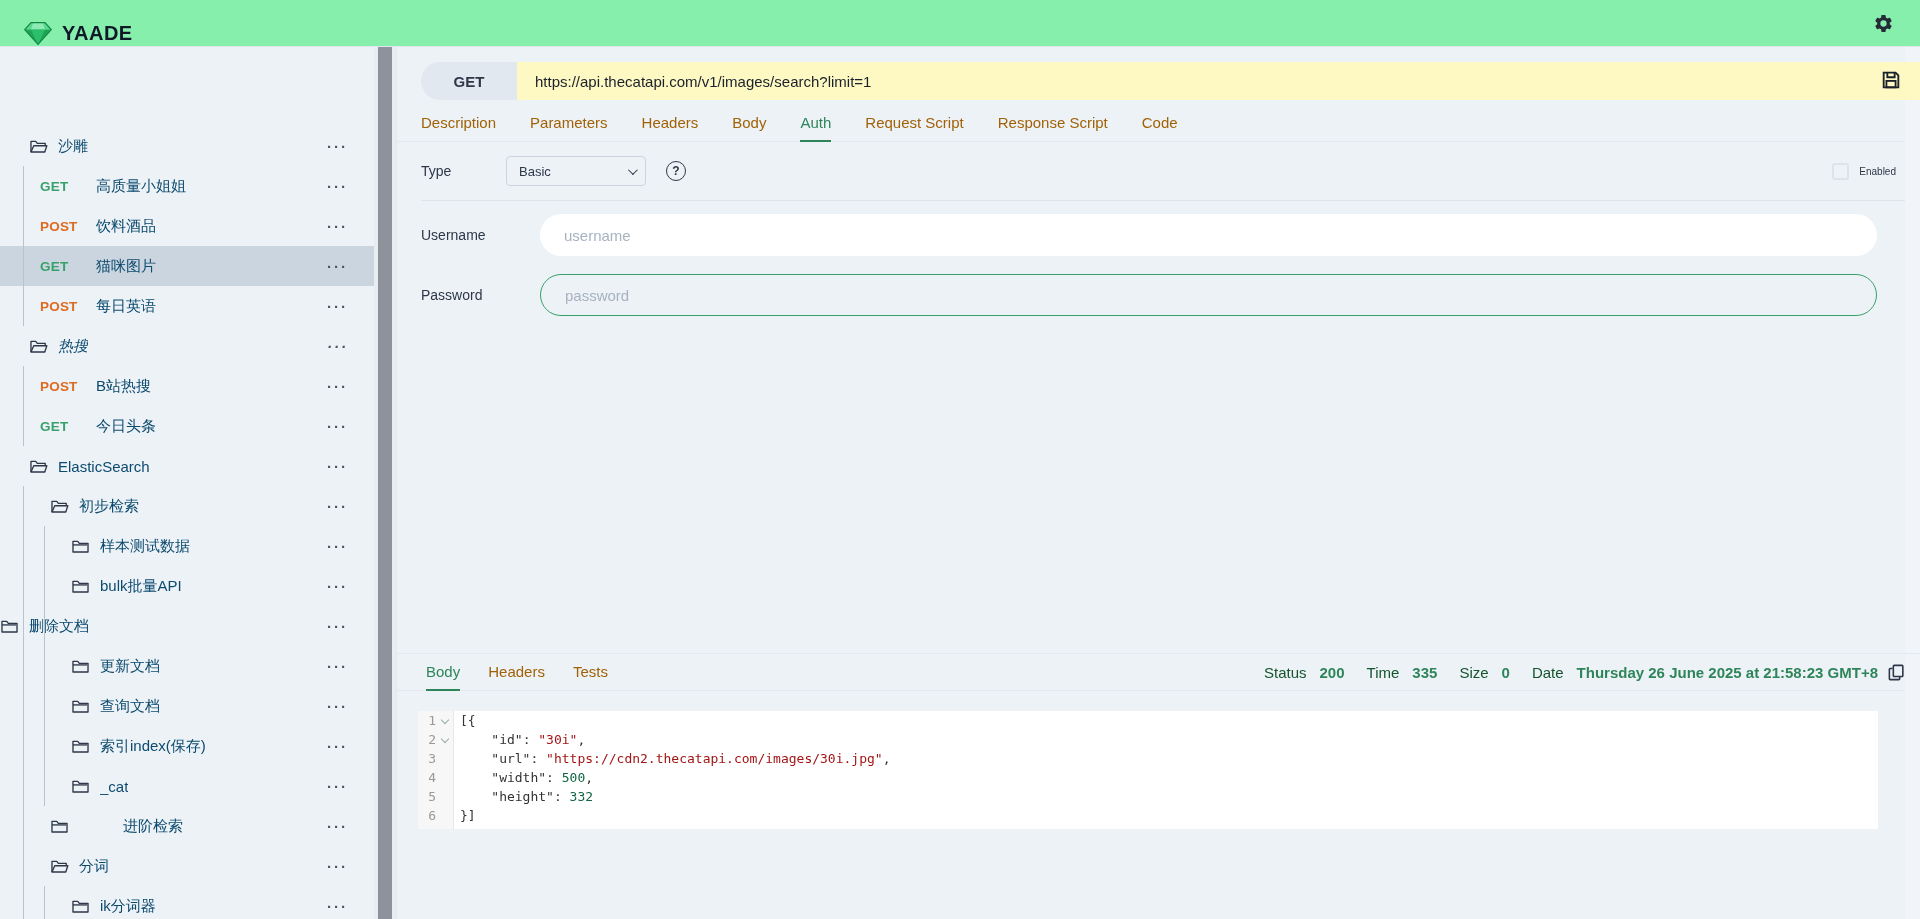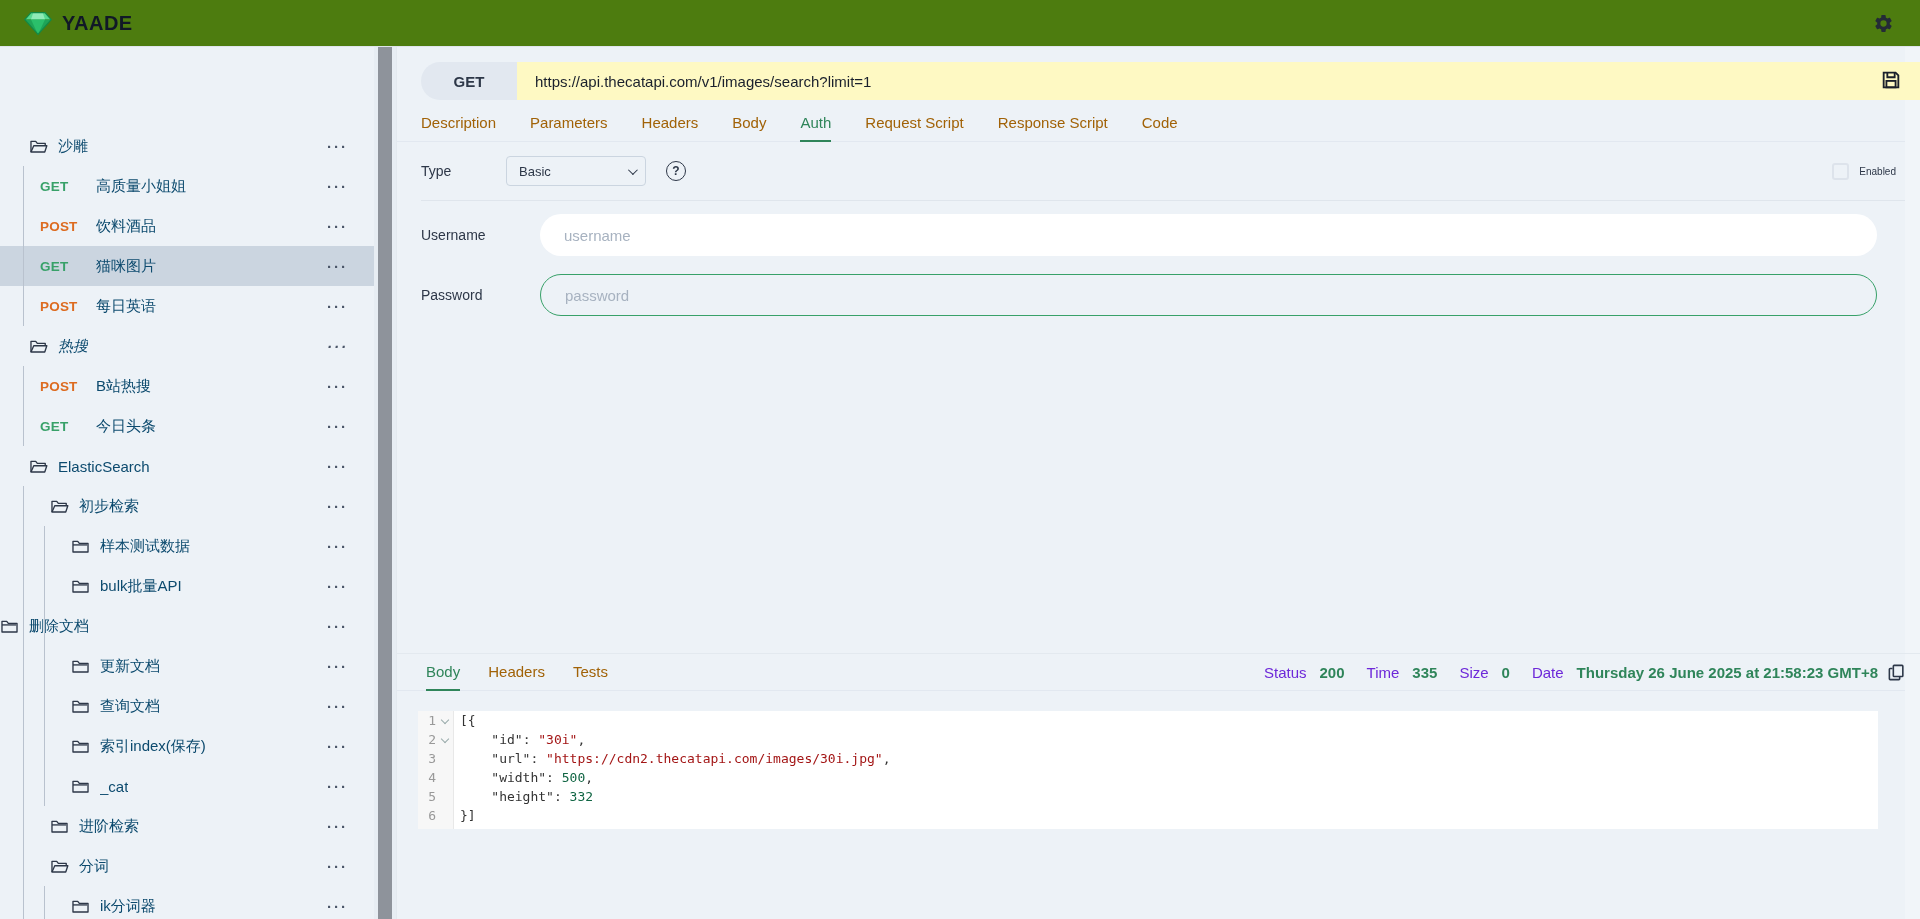--- a/index.html
+++ b/index.html
@@ -1,22 +1,22 @@
 <!DOCTYPE html>
 <html><head>
 <meta charset="utf-8">
 <style>
   html,body{margin:0;padding:0;background:#DDE3EA;}
   *{box-sizing:border-box;}
   .app{position:relative;width:1920px;height:919px;background:#EDF2F7;overflow:hidden;
        font-family:"Liberation Sans",sans-serif;color:#1A202C;}
 
   
-  .topbar{position:absolute;top:0;left:0;right:0;height:47px;background:#4d7c0f;
-          border-bottom:1px solid #DFE5EC;display:flex;align-items:center;}
+  .topbar{position:absolute;top:0;left:0;right:0;height:47px;background:#86efac;
+          border-bottom:1px solid #DFE5EC;display:flex;align-items:flex-end;}
   .logo-wrap{display:flex;align-items:center;gap:10px;margin-left:24px;}
   .app-title{font-size:20px;font-weight:bold;letter-spacing:.5px;color:#111827;}
   .topbar-gear{position:absolute;right:26px;top:13px;width:21px;height:21px;cursor:pointer;}
 
   
   .sidebar{position:absolute;top:47px;left:0;width:374px;bottom:0;background:#EDF2F7;overflow:hidden;}
   .search-row{position:absolute;top:20px;left:0;right:0;height:36px;}
   .search-input{position:absolute;left:15px;top:0;width:267px;height:34px;border:none;outline:none;
                 border-radius:17px;background:#fff;padding:0 18px;font-size:15px;color:#2D3748;
                 font-family:"Liberation Sans",sans-serif;}
@@ -83,21 +83,21 @@
   .pill-input.focused{background:transparent;border:1.5px solid #38A169;}
   .row-username{top:167px;}
   .row-password{top:227px;}
 
   
   .response{position:absolute;top:606px;left:0;right:0;bottom:0;border-top:1px solid #E3E9EF;}
   .resp-tabs{position:absolute;top:0;left:0;right:15px;height:37px;display:flex;align-items:stretch;
              gap:28px;padding-left:29px;border-bottom:1px solid #E2E8F0;}
   .resp-meta{position:absolute;top:0;right:42px;height:37px;display:flex;align-items:center;gap:22px;}
   .meta-pair{display:flex;align-items:center;gap:13px;}
-  .meta-label{font-size:15px;color:#6d28d9;}
+  .meta-label{font-size:15px;color:#14532d;}
   .meta-value{font-size:15px;font-weight:bold;color:#2F855A;}
   .copy-btn{position:absolute;right:14px;top:9px;width:19px;height:19px;cursor:pointer;}
 
   .editor{position:absolute;top:57px;left:21px;width:1460px;height:118px;background:#fff;
           font-family:"DejaVu Sans Mono",monospace;font-size:13px;line-height:19px;}
   .gutter{position:absolute;left:0;top:0;bottom:0;width:36px;background:#F7F7F7;border-right:1px solid #E8E8E8;}
   .code-line{position:relative;height:19px;white-space:pre;display:flex;}
   .ln{flex:0 0 20px;text-align:right;color:#999;background:#F7F7F7;padding-right:2px;}
   .fold{flex:0 0 16px;background:#F7F7F7;position:relative;border-right:1px solid #E8E8E8;}
   .fold.has:after{content:"";position:absolute;left:4px;top:6px;width:5px;height:5px;
@@ -263,21 +263,21 @@
         <div class="tree-row" style="padding-left: 71px;">
           <div class="guide" style="left: 23px;"></div>
           <div class="guide" style="left: 44px;"></div>
   <svg class="folder-ic" viewBox="0 0 24 24" fill="none" stroke="#2D3748" stroke-width="1.7" stroke-linejoin="round">
     <path d="M2.5 19V5.5h6l2 2.5h11V19z"></path>
             <path d="M2.5 10h18"></path>
   </svg>
 <span class="tree-label">_cat</span>
           <span class="row-dots">···</span>
         </div>
-        <div class="tree-row" style="padding-left: 50px;">
+        <div class="tree-row" style="padding-left: 50px; gap: 44px;">
           <div class="guide" style="left: 23px;"></div>
   <svg class="folder-ic" viewBox="0 0 24 24" fill="none" stroke="#2D3748" stroke-width="1.7" stroke-linejoin="round">
     <path d="M2.5 19V5.5h6l2 2.5h11V19z"></path>
             <path d="M2.5 10h18"></path>
   </svg>
 <span class="tree-label">进阶检索</span>
           <span class="row-dots">···</span>
         </div>
         <div class="tree-row" style="padding-left: 50px;">
           <div class="guide" style="left: 23px;"></div>

